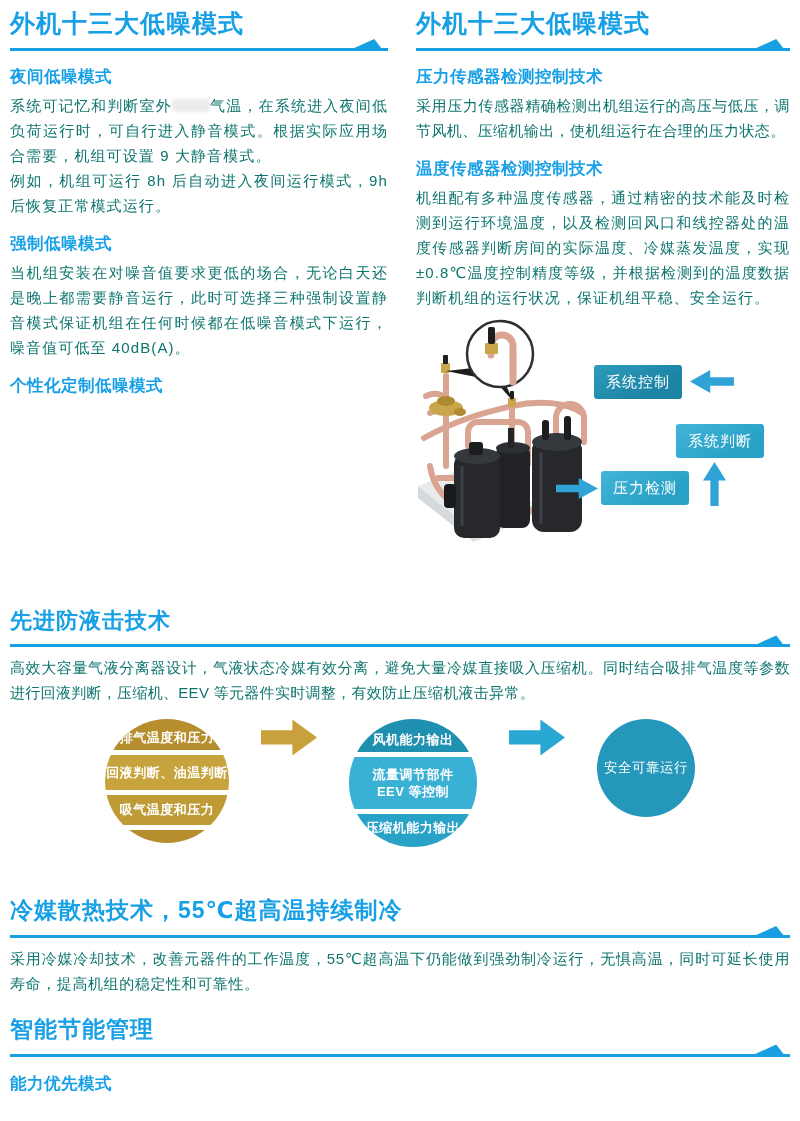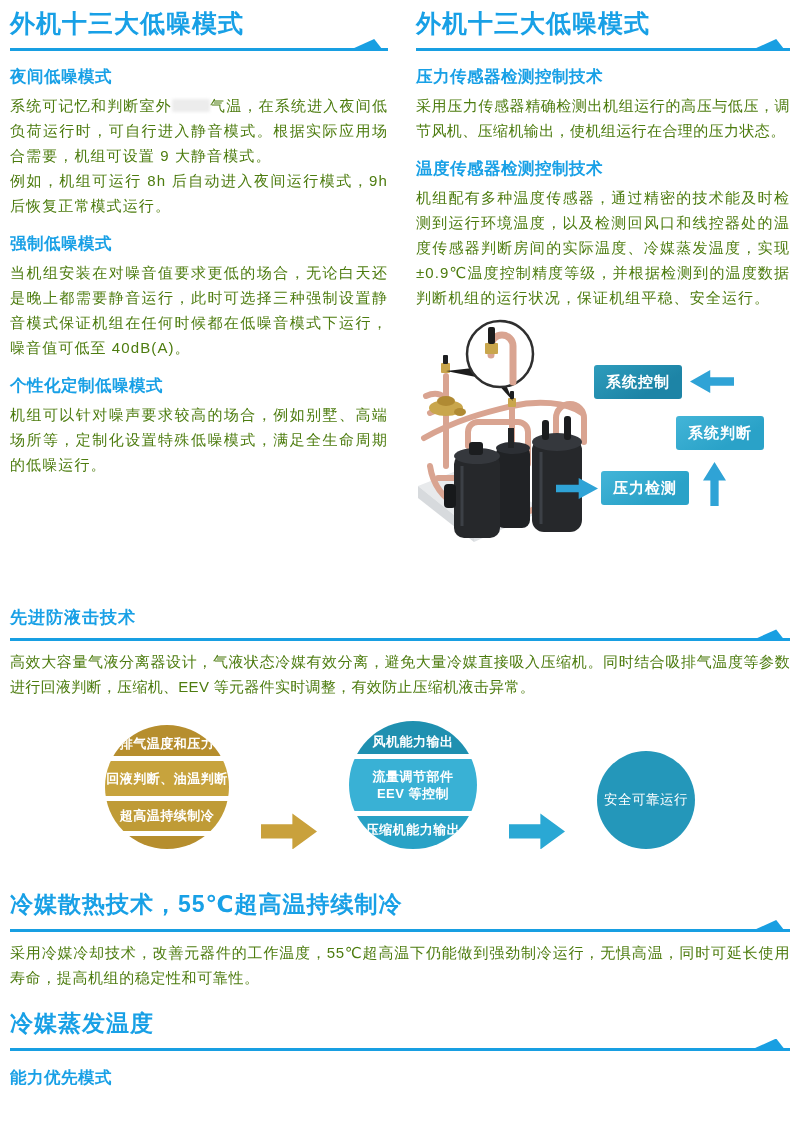--- a/index.html
+++ b/index.html
@@ -6,44 +6,44 @@
   html,body { width:800px; height:1121px; background:#fff; overflow:hidden;
     font-family:"Liberation Sans","DejaVu Sans",sans-serif; color:#5a5858; }
   .page { position:relative; width:800px; height:1121px; padding:8px 10px 0 10px; }
 
   
   .sec-title { color:#18a0e6; font-weight:bold; font-size:25px; letter-spacing:1px; line-height:1.2; }
   .rule { position:relative; height:10px; border-bottom:3px solid #189fe2; margin-top:3px; }
   .rule .tri { position:absolute; right:6px; bottom:-1px; width:30px; height:10px; background:#189fe2;
     clip-path:polygon(0 100%, 74% 0, 100% 100%); }
   .sub-title { color:#18a0e6; font-weight:bold; font-size:16.5px; margin-top:15px; margin-bottom:5px; letter-spacing:0.5px; }
-  .body-txt { font-size:15px; line-height:25px; letter-spacing:1.1px; text-align:justify; color:#4d7c0f; }
+  .body-txt { font-size:15px; line-height:25px; letter-spacing:1.1px; text-align:justify; color:#0f766e; }
   .redact { display:inline-block; height:13px; background:#ececec; border-radius:2px;
     filter:blur(1.4px); vertical-align:-1px; }
   .redact.small { width:38px; }
 
   
   .columns { display:flex; gap:28px; }
   .col-left { width:378px; flex:0 0 378px; }
   .col-right { width:374px; flex:0 0 374px; }
 
   
   .det-figure { position:relative; width:374px; height:252px; margin-top:6px; }
   .det-figure svg { position:absolute; left:0; top:0; }
   .flowbox { position:absolute; width:88px; height:34px; border-radius:3px; color:#fff;
-    font-weight:bold; font-size:15px; display:flex; align-items:center; justify-content:center; letter-spacing:1px; }
+    font-weight:normal; font-size:15px; display:flex; align-items:center; justify-content:center; letter-spacing:1px; }
   .fb-dark  { background:linear-gradient(150deg,#2e9cbc 0%,#1d84a6 70%); }
   .fb-light { background:linear-gradient(150deg,#43b5d8 0%,#2aa2c8 70%); }
   .arr { position:absolute; background:#2fa3d6; }
   .arr-left  { clip-path:polygon(100% 32%, 46% 32%, 46% 0, 0 50%, 46% 100%, 46% 68%, 100% 68%); }
   .arr-right { clip-path:polygon(0 32%, 54% 32%, 54% 0, 100% 50%, 54% 100%, 54% 68%, 0 68%); }
   .arr-up    { clip-path:polygon(32% 100%, 32% 42%, 0 42%, 50% 0, 100% 42%, 68% 42%, 68% 100%); }
 
   
-  .aj-diagram { margin-top:14px; display:flex; align-items:flex-end; justify-content:center; gap:32px; height:136px; }
+  .aj-diagram { margin-top:14px; display:flex; align-items:flex-start; justify-content:center; gap:32px; height:136px; }
   .seg-circle { border-radius:50%; overflow:hidden; display:flex; flex-direction:column; background:#fff; flex:0 0 auto; }
   .seg { display:flex; align-items:center; justify-content:center; color:#fff; font-weight:bold;
     font-size:13px; letter-spacing:0.5px; text-align:center; }
   .gold-circle { width:124px; height:124px; }
   .g1 { flex:0 0 31px; background:#b68e2e; align-items:flex-end; padding-bottom:3px; }
   .g-gap { flex:0 0 5px; background:#fff; }
   .g2 { flex:0 0 35px; background:#c7a33d; }
   .g3 { flex:0 0 30px; background:#bf9b36; }
   .g4 { flex:1 1 auto; background:#b68e2e; }
   .blue-circle { width:128px; height:128px; }
@@ -76,34 +76,33 @@
         </div>
 
       <div class="sub-title">夜间低噪模式</div>
       <p class="body-txt"><span>系统可记忆和判断室外</span><span class="redact small"></span><span>气温，在系统进入夜间低负荷运行时，可自行进入静音模式。根据实际应用场合需要，机组可设置 9 大静音模式。</span></p>
       <p class="body-txt">例如，机组可运行 8h 后自动进入夜间运行模式，9h 后恢复正常模式运行。</p>
 
       <div class="sub-title">强制低噪模式</div>
       <p class="body-txt">当机组安装在对噪音值要求更低的场合，无论白天还是晚上都需要静音运行，此时可选择三种强制设置静音模式保证机组在任何时候都在低噪音模式下运行，噪音值可低至 40dB(A)。</p>
 
       <div class="sub-title">个性化定制低噪模式</div>
-      <p class="body-txt">机组可以针对噪声要求较高的场合，例如别墅、高端场所等，定制化设置特殊低噪模式，满足全生命周期的低噪运行。</p>
     </div>
 
     <div class="col-right">
       <div class="sec-title">外机十三大低噪模式</div>
       <div class="rule">
           <span class="tri"></span>
         </div>
 
       <div class="sub-title">压力传感器检测控制技术</div>
       <p class="body-txt" style="letter-spacing:0.4px">采用压力传感器精确检测出机组运行的高压与低压，调节风机、压缩机输出，使机组运行在合理的压力状态。</p>
 
       <div class="sub-title">温度传感器检测控制技术</div>
-      <p class="body-txt">机组配有多种温度传感器，通过精密的技术能及时检测到运行环境温度，以及检测回风口和线控器处的温度传感器判断房间的实际温度、冷媒蒸发温度，实现±0.9℃温度控制精度等级，并根据检测到的温度数据判断机组的运行状况，保证机组平稳、安全运行。</p>
+      <p class="body-txt">机组配有多种温度传感器，通过精密的技术能及时检测到运行环境温度，以及检测回风口和线控器处的温度传感器判断房间的实际温度、冷媒蒸发温度，实现±0.8℃温度控制精度等级，并根据检测到的温度数据判断机组的运行状况，保证机组平稳、安全运行。</p>
 
       <div class="det-figure">
         <svg width="190" height="245" viewBox="0 0 190 245">
 
           <polygon points="2,170 58,148 118,188 58,215" fill="#e8eaec"></polygon>
           <polygon points="2,170 2,182 58,226 58,215" fill="#d7dadd"></polygon>
           <polygon points="58,215 118,188 118,199 58,226" fill="#dfe2e5"></polygon>
 
           <g stroke="#d9a491" stroke-width="6" fill="none" stroke-linecap="round">
             <path d="M10,80 C28,72 38,88 14,97"></path>
@@ -142,42 +141,42 @@
           <polygon points="57,52 60,61 30,55" fill="#1d1d1d"></polygon>
           <polygon points="80,66 90,69 97,85" fill="#1d1d1d"></polygon>
           <circle cx="84" cy="38" r="33" fill="#ffffff" stroke="#2f2f2f" stroke-width="2.5"></circle>
           <path d="M97,66 V30 a11,11 0 0 0 -22,0 v9" stroke="#d9a491" stroke-width="7" fill="none" stroke-linecap="round"></path>
           <rect x="69" y="27" width="13" height="11" rx="1" fill="#c9a64c"></rect>
           <rect x="72" y="11" width="7" height="17" rx="2" fill="#1d1d1d"></rect>
         </svg>
 
         <div class="flowbox fb-dark" style="left:178px; top:49px;">系统控制</div>
         <div class="arr arr-left" style="left:274px; top:54px; width:44px; height:23px;"></div>
-        <div class="flowbox fb-light" style="left:260px; top:100px;">系统判断</div>
+        <div class="flowbox fb-light" style="left:260px; top:108px;">系统判断</div>
         <div class="arr arr-up" style="left:287px; top:146px; width:23px; height:44px;"></div>
         <div class="flowbox fb-light" style="left:185px; top:155px;">压力检测</div>
         <div class="arr arr-right" style="left:140px; top:162px; width:42px; height:21px;"></div>
       </div>
     </div>
   </div>
 
   <div class="full-sec mt-antiliquid">
-    <div class="sec-title" style="font-size:17px">先进防液击技术</div>
+    <div class="sec-title" style="font-size:22px">先进防液击技术</div>
     <div class="rule">
         <span class="tri"></span>
       </div>
     <p class="body-txt" style="margin-top:8px; letter-spacing:0.3px">高效大容量气液分离器设计，气液状态冷媒有效分离，避免大量冷媒直接吸入压缩机。同时结合吸排气温度等参数进行回液判断，压缩机、EEV 等元器件实时调整，有效防止压缩机液击异常。</p>
 
     <div class="aj-diagram">
       <div class="seg-circle gold-circle">
         <div class="seg g1">排气温度和压力</div>
         <div class="g-gap"></div>
         <div class="seg g2">回液判断、油温判断</div>
         <div class="g-gap"></div>
-        <div class="seg g3">超高温持续制冷</div>
+        <div class="seg g3">吸气温度和压力</div>
         <div class="g-gap"></div>
         <div class="seg g4"></div>
       </div>
       <div class="big-arr gold"></div>
       <div class="seg-circle blue-circle">
         <div class="seg b1">风机能力输出</div>
         <div class="g-gap"></div>
         <div class="seg b2">流量调节部件
 EEV 等控制</div>
         <div class="g-gap"></div>
@@ -190,21 +189,21 @@
 
   <div class="full-sec mt-cooling">
     <div class="sec-title" style="font-size:23px">冷媒散热技术，55℃超高温持续制冷</div>
     <div class="rule">
         <span class="tri"></span>
       </div>
     <p class="body-txt" style="margin-top:8px; letter-spacing:0.6px">采用冷媒冷却技术，改善元器件的工作温度，55℃超高温下仍能做到强劲制冷运行，无惧高温，同时可延长使用寿命，提高机组的稳定性和可靠性。</p>
   </div>
 
   <div class="full-sec mt-energy">
-    <div class="sec-title" style="font-size:23px">冷媒蒸发温度</div>
+    <div class="sec-title" style="font-size:23px">智能节能管理</div>
     <div class="rule">
         <span class="tri"></span>
       </div>
 
     <div class="sub-title energy-sub">能力优先模式</div>
 
   </div>
 
 </div>
 

